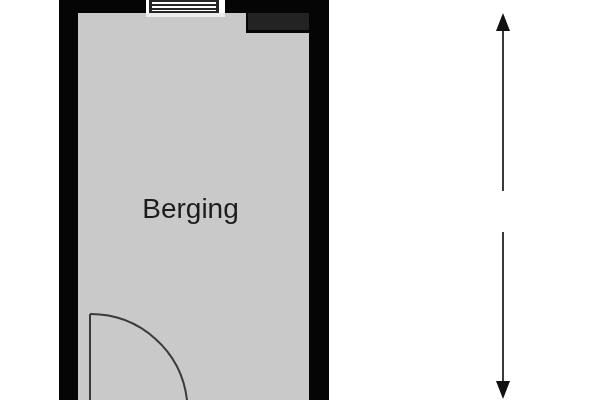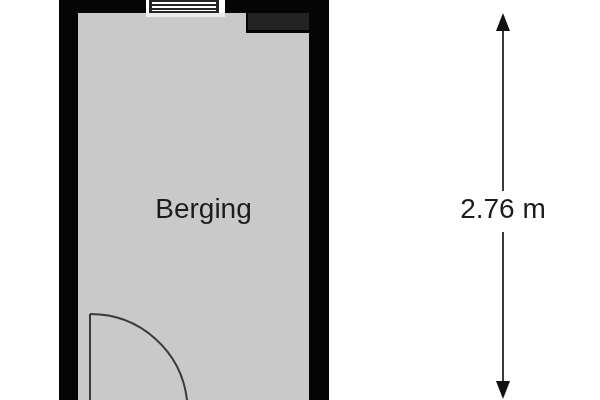--- a/index.html
+++ b/index.html
@@ -35,21 +35,21 @@
   .wline{position:absolute;left:5px;right:9px;height:1.5px;background:var(--color-window-line,#262626);}
   .wline.l1{top:0px;}.wline.l2{top:4px;}.wline.l3{top:8px;}.wline.l4{top:11px;height:2px;}
   .sill{position:absolute;left:146px;top:13px;width:79px;height:4px;background:var(--color-sill,#ececec);}
 
   
   .linework{position:absolute;left:0;top:0;width:600px;height:400px;}
   .stroke{stroke:var(--color-line,#3a3a3a);stroke-width:2;fill:none;}
   .head{fill:var(--color-arrowhead,#111);stroke:none;}
 
   
-  .room-label{position:absolute;left:88px;top:195px;width:231px;height:28px;
+  .room-label{position:absolute;left:75px;top:195px;width:231px;height:28px;
     text-align:center;font-size:28px;line-height:28px;color:var(--color-text,#1c1c1c);}
   .dim-label{position:absolute;left:428px;top:195px;width:150px;height:28px;
     text-align:center;font-size:28px;line-height:28px;color:var(--color-text,#1c1c1c);}
 </style>
 </head>
 <body>
 
 <div class="canvas">
 
   <div class="interior"></div>
@@ -76,15 +76,14 @@
     <line class="stroke" x1="90" y1="314" x2="90" y2="400"></line>
     <path class="stroke" d="M 90 314 A 97 97 0 0 1 187 400"></path>
 
     <line class="stroke" x1="503" y1="28" x2="503" y2="191"></line>
     <line class="stroke" x1="503" y1="232" x2="503" y2="384"></line>
     <polygon class="head" points="503,13 496,31 510,31"></polygon>
     <polygon class="head" points="503,399 496,381 510,381"></polygon>
   </svg>
 
   <div class="room-label">Berging</div>
-  <div class="dim-label">2.76 m</div>
 
 </div>
 
 </body></html>

